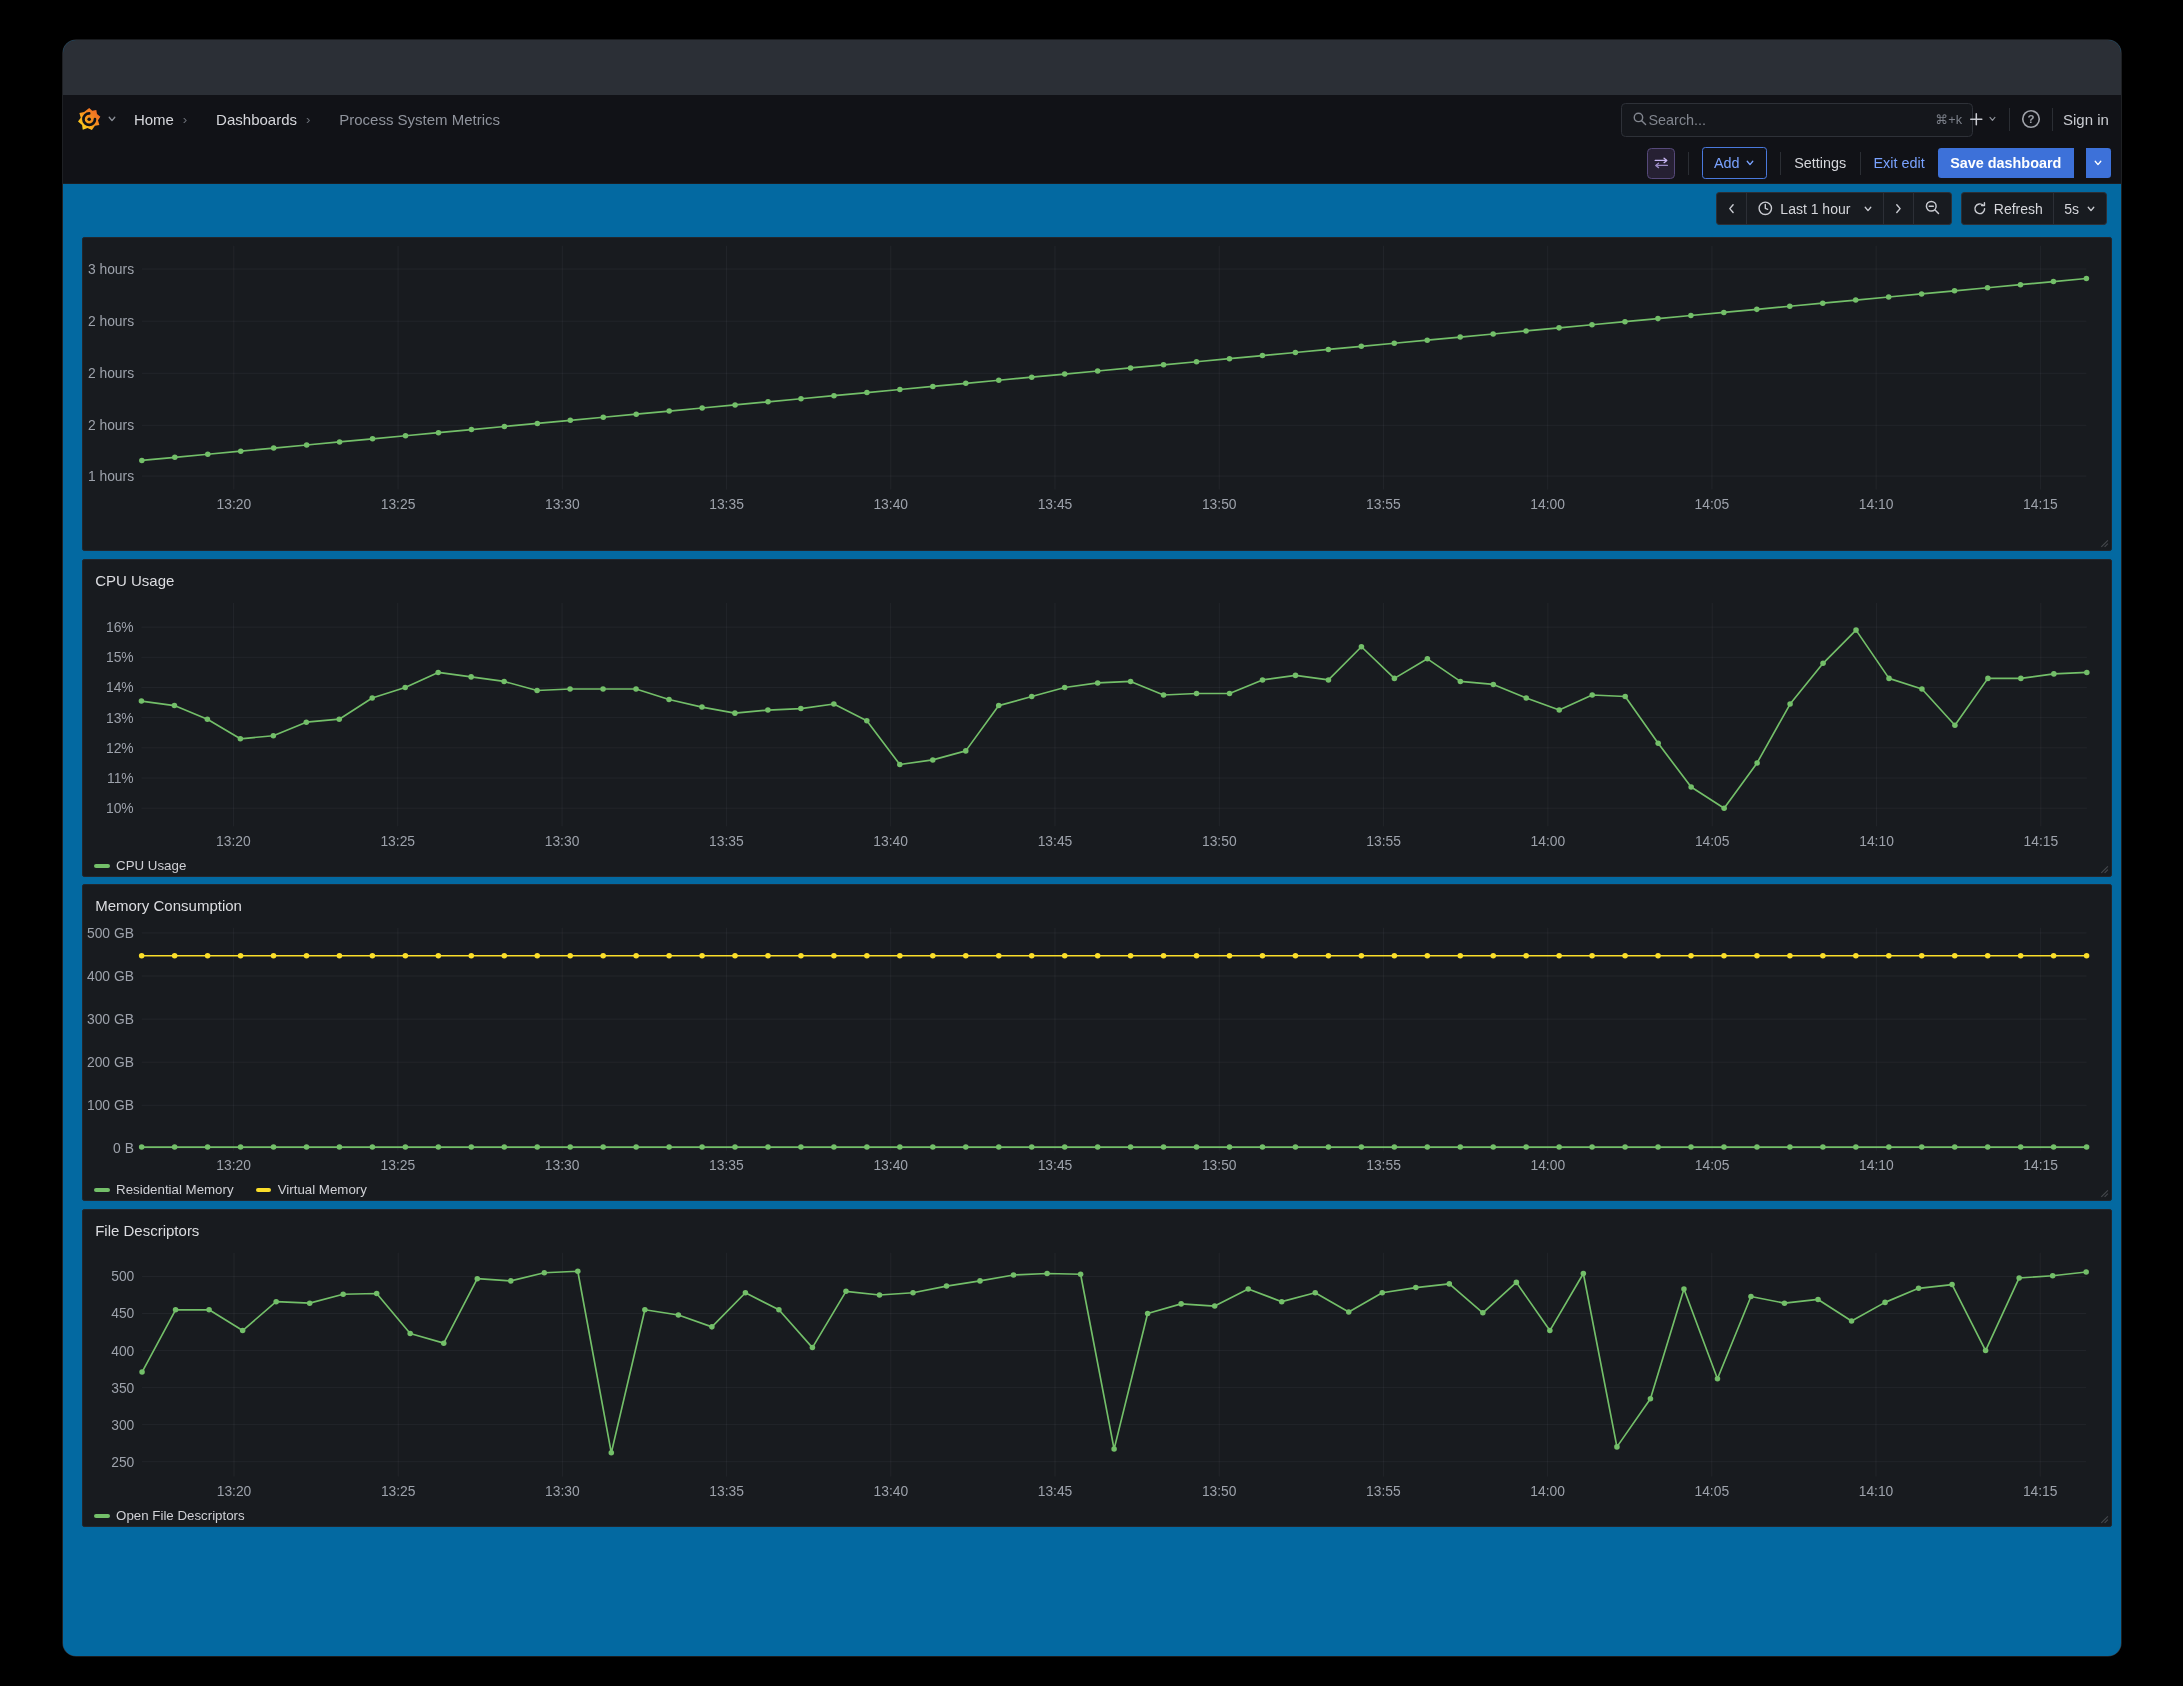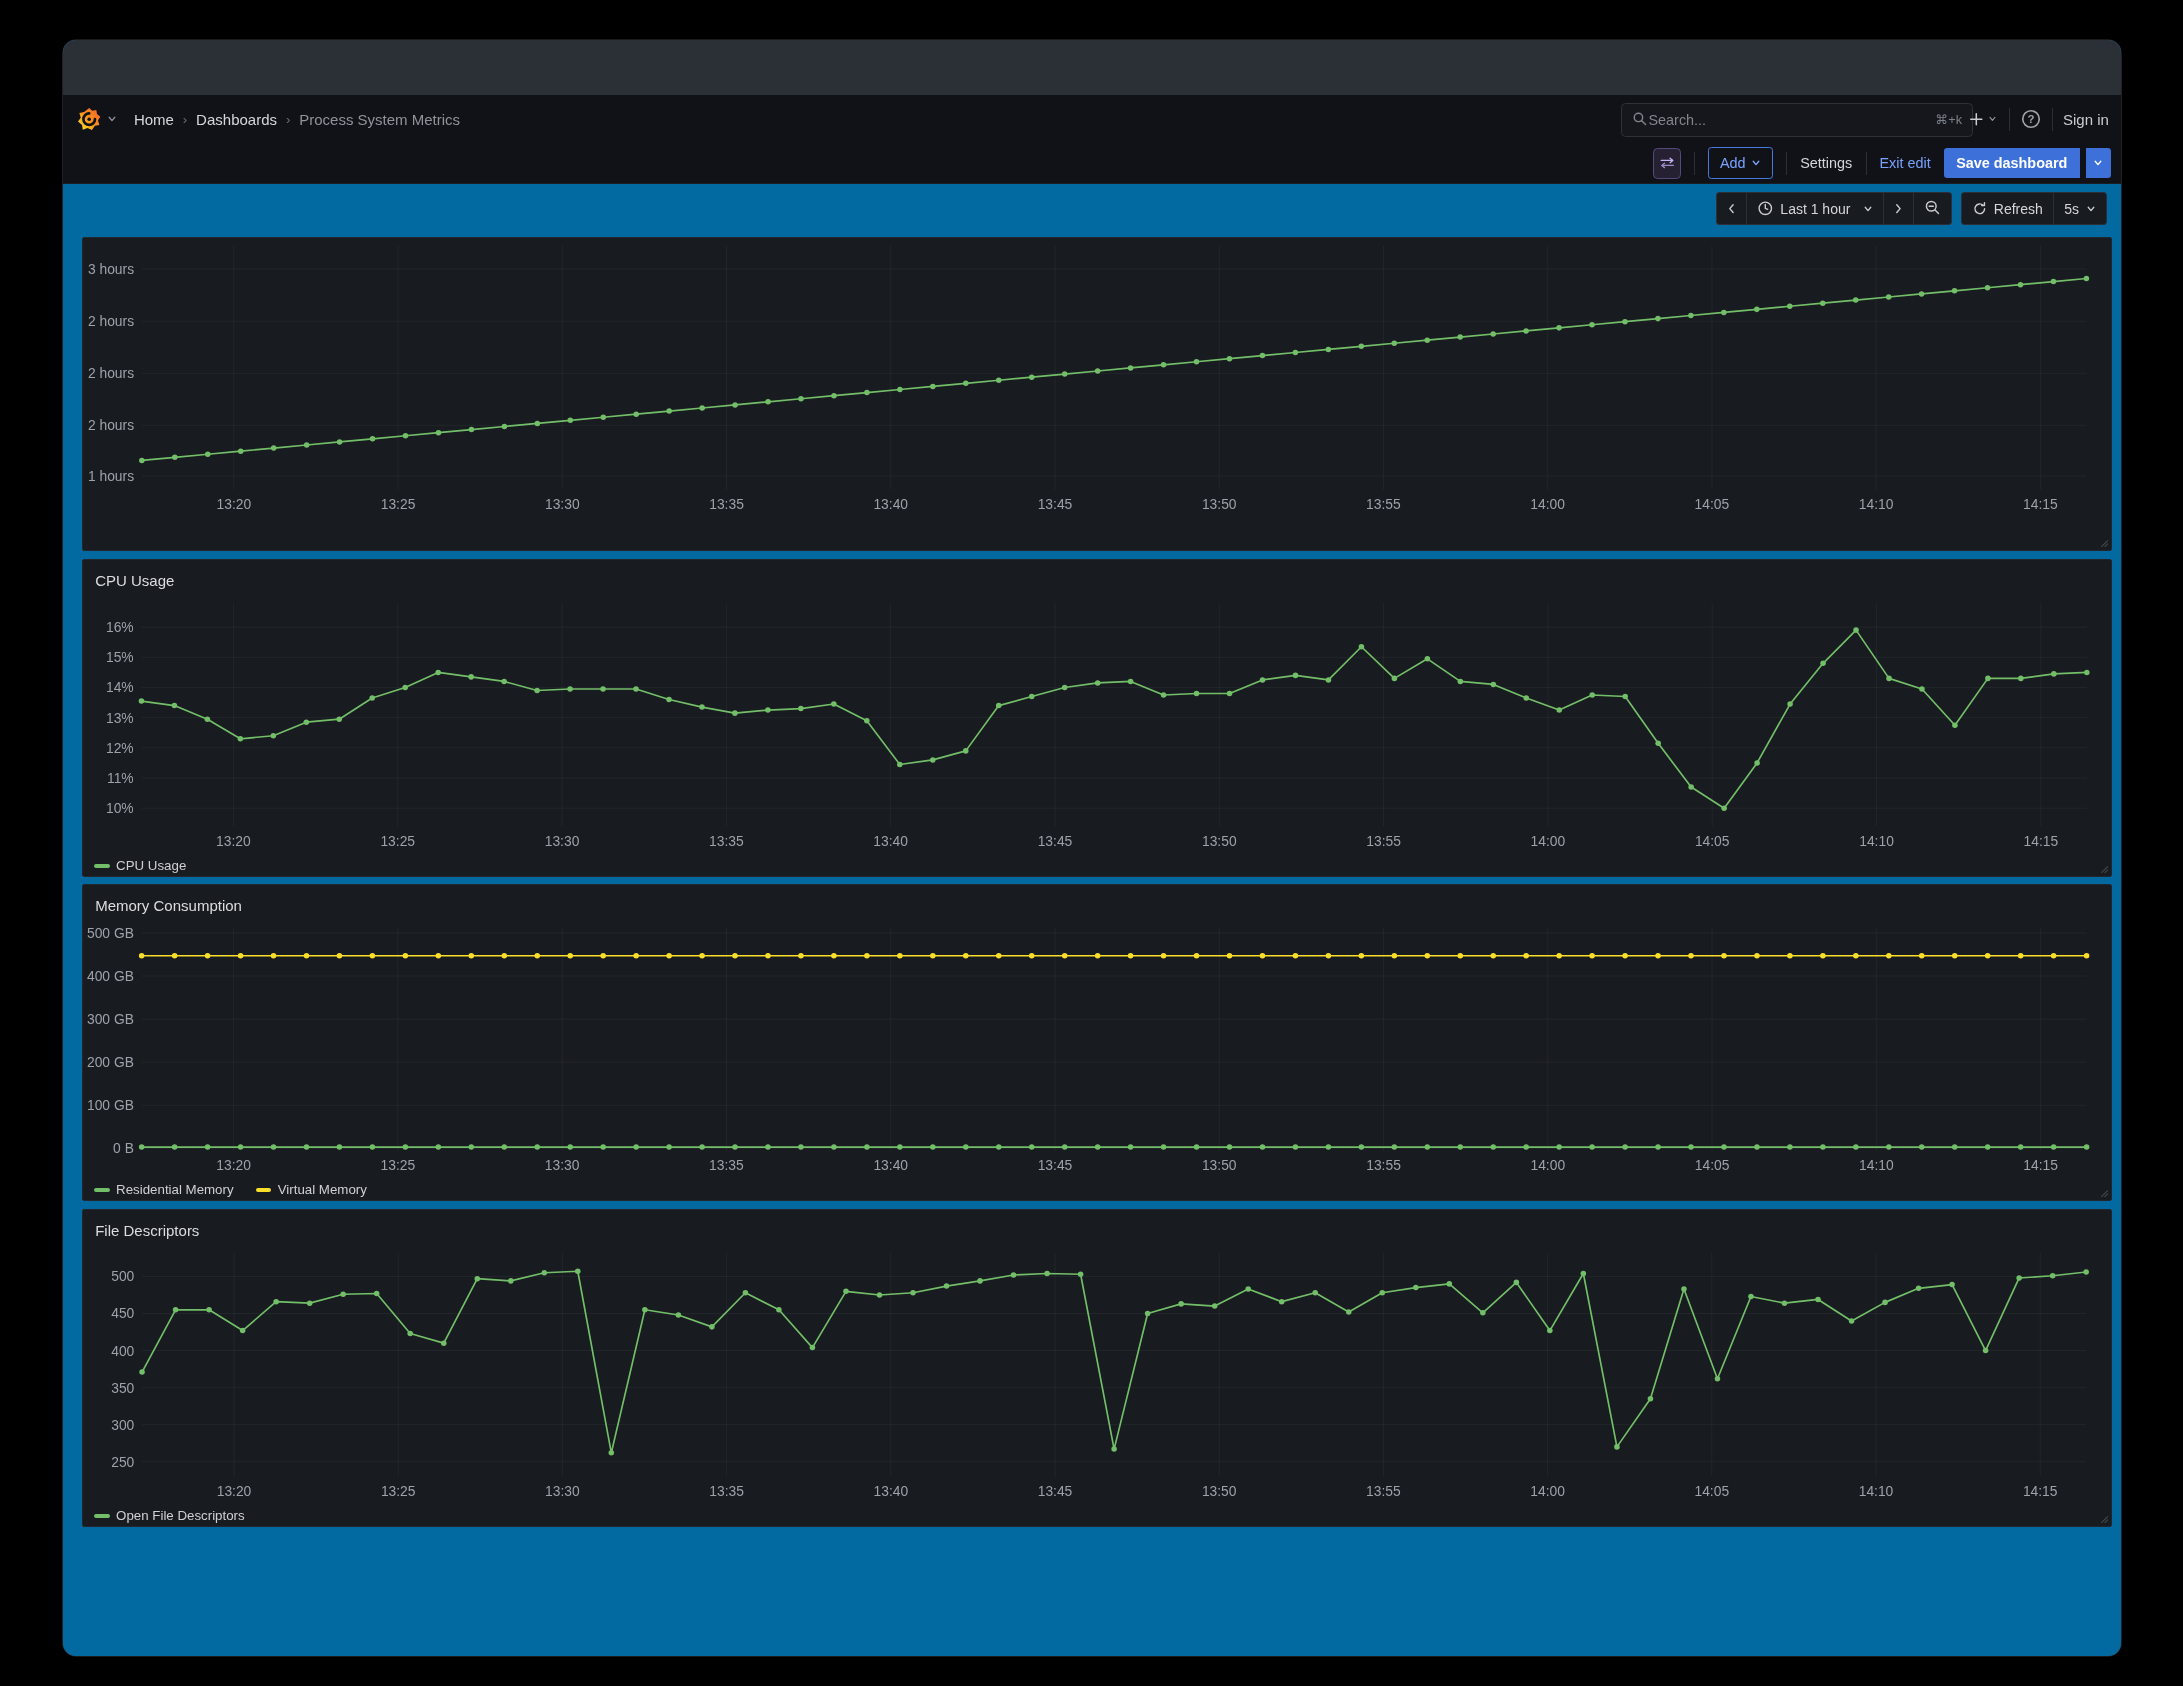--- a/index.html
+++ b/index.html
@@ -18,38 +18,38 @@
           display:flex;align-items:center;color:#e8e9ec;}
   #urlbar .center{position:absolute;left:0;right:0;text-align:center;font-size:15.5px;}
   .chrome-ic{color:#b9bcc2;}
   #shield-btn{position:absolute;left:1427px;top:62px;width:37px;height:37px;border-radius:50%;
               border:0.6px solid #3a3f46;display:flex;align-items:center;justify-content:center;}
   #right-pill{position:absolute;left:1881px;top:62px;width:131px;height:37px;border-radius:11px;background:#272b31;
               border:0.6px solid #3d424a;display:flex;align-items:center;justify-content:space-around;padding:0 8.9px;}
   
   #gnav{position:absolute;left:0;top:55px;width:100%;height:48px;background:#111217;border-bottom:0.6px solid #1f2126;
         display:flex;align-items:center;}
-  .crumb{font-size:15px;color:#d5d6db;}
+  .crumb{font-size:15px;color:#d5d6db;margin-left:20px;}
   .crumb.current{color:#8f939c;}
   .crumb-sep{color:#6b6f77;font-size:13.3px;margin:0 8.9px;}
   #searchbox{position:absolute;left:1558px;top:7.8px;width:330px;height:32px;border-radius:4.4px;background:#15171c;
              border:0.6px solid #2e3138;display:flex;align-items:center;padding:0 10px;color:#81858e;font-size:14.4px;gap:1px;}
   #searchbox .short{margin-left:auto;font-size:12.7px;color:#7c808a;}
   .navbtn{color:#c9cbd1;font-size:15px;display:flex;align-items:center;gap:3.3px;}
   .vdiv{width:0.6px;height:23px;background:#2b2e34;}
   
   #editbar{position:absolute;left:0;top:103px;width:100%;height:41px;background:#111217;border-bottom:0.6px solid #1b1d22;
            display:flex;align-items:center;justify-content:flex-end;gap:13.3px;padding-right:10px;box-sizing:border-box;}
   #swap-btn{width:25.5px;height:29px;border-radius:4.4px;background:#262033;border:0.6px solid #56497a;
             display:flex;align-items:center;justify-content:center;color:#c7b5f2;}
   #add-btn{height:30px;padding:0 11px;border-radius:3.3px;border:0.6px solid #4a79dd;color:#79a2ff;font-size:14.4px;
            display:flex;align-items:center;gap:5.5px;background:transparent;}
   #settings-btn{font-size:14.4px;color:#d5d6db;}
   #exit-btn{font-size:14.4px;color:#79a2ff;}
-  #save-group{display:flex;gap:6px;}
+  #save-group{display:flex;gap:12px;}
   #save-btn{height:30px;padding:0 12.2px;border-radius:3.3px 0 0 3.3px;background:#3d71d9;color:#fff;font-size:14.4px;
             display:flex;align-items:center;font-weight:600;}
   #save-caret{width:25.5px;height:30px;border-radius:0 3.3px 3.3px 0;background:#3d71d9;color:#fff;
               display:flex;align-items:center;justify-content:center;}
   
   #timebar{position:absolute;left:0;top:144px;width:100%;height:49px;display:flex;align-items:center;
            justify-content:flex-end;gap:8.9px;padding-right:14.4px;box-sizing:border-box;}
   .tgroup{display:flex;}
   .tseg{height:31px;background:#181b20;border:0.6px solid #2c2f36;display:flex;align-items:center;gap:6.6px;
         padding:0 10px;color:#d5d6db;font-size:14px;margin-left:-0.6px;}

